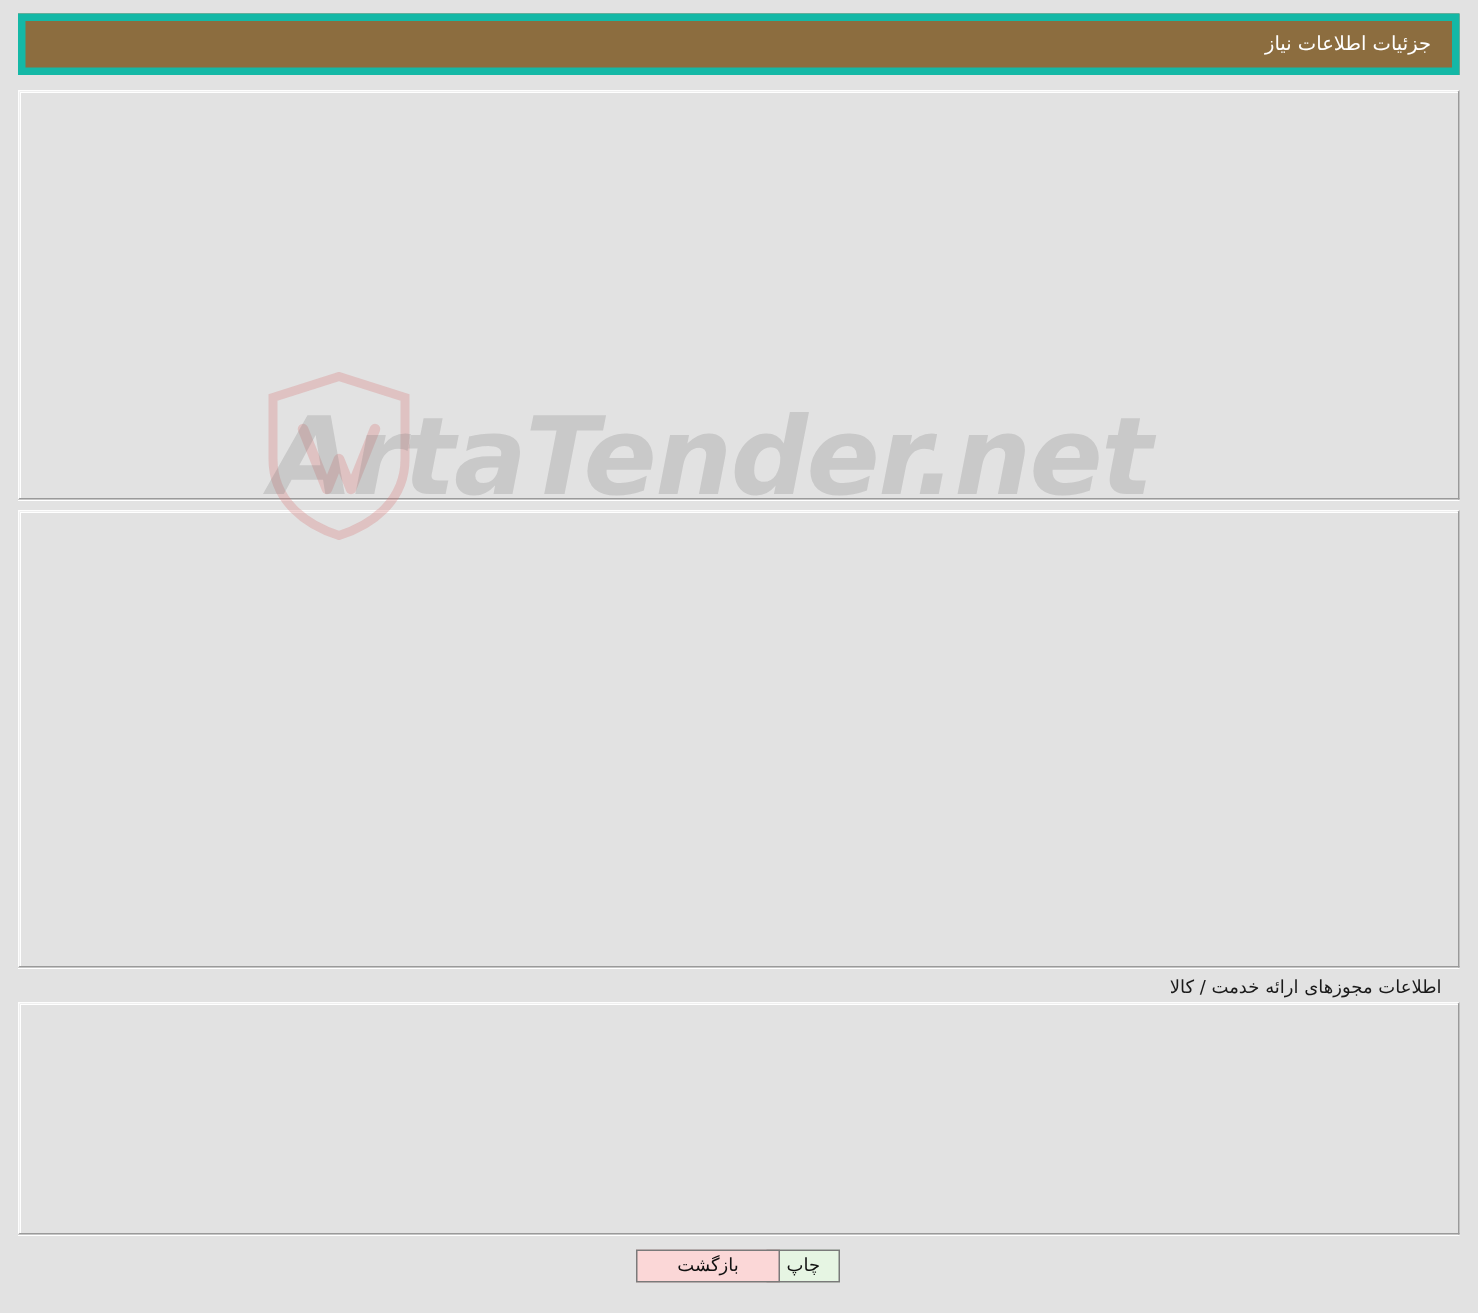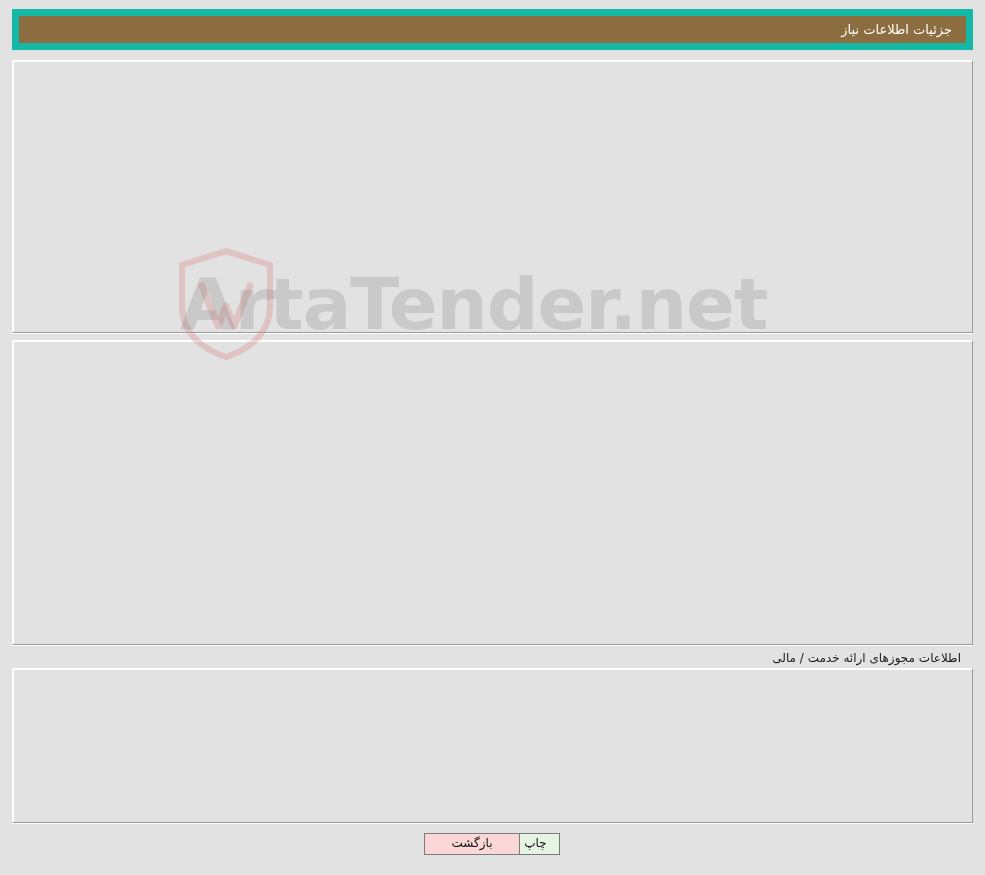--- a/index.html
+++ b/index.html
@@ -25,34 +25,35 @@
   .wm-text {
     position: absolute;
     left: 180px; top: 262px;
     font-size: 72px;
     font-weight: bold;
     letter-spacing: -1px;
     color: rgba(120,120,120,0.24);
     direction: ltr;
     white-space: nowrap;
     font-family: "DejaVu Sans", "Liberation Sans", sans-serif;
+    font-style: italic;
   }
   .wm-shield {
     position: absolute;
     left: 178px; top: 248px;
     width: 96px; height: 112px;
   }
 
   
   .titlebar {
     position: absolute;
     left: 12px; top: 9px;
     width: 961px; height: 41px;
     background: #8c6d3f;
-    border: 7px solid #14b8a6;
+    border: 5px solid #14b8a6;
     color: #fff;
     display: flex;
     align-items: center;
     justify-content: flex-start;
     padding: 8px 14px;
     font-size: 13px;
     z-index: 2;
   }
 
   
@@ -331,21 +332,21 @@
         <td>مترمربع</td>
         <td>7000</td>
         <td>1402/12/10</td>
       </tr>
     </tbody>
   </table>
 
   <div class="lbl bold" style="right:24px; top:585px;">توضیحات خریدار:</div>
   <textarea class="ta" style="right: 80px; top: 547px; width: 771px; height: 84px; text-align: right;" readonly="">ملاک انتخاب پیمانکار مهر و امضا ، تکمیل وبارگزاری  فرم استعلام پیوستی می باشد. مسئولیت اخذ تضامین لازم جهت دریافت سهمیه  قیر یارانه ای با پیمانکار می باشد.ضمنا پرداخت الباقی مبلغ قرارداد در بازه زمانی حداقل یکسال پس از ارائه صورت وضعیت قطعی می باشد.</textarea>
 
-  <div class="section-title" style="right:24px; top:651px;">اطلاعات مجوزهای ارائه خدمت / مالی</div>
+  <div class="section-title" style="right:24px; top:651px;">اطلاعات مجوزهای ارائه خدمت / کالا</div>
   <div class="panel panel3"></div>
 
   <table class="grid" id="permits-table" style="right:35px; top:732px; width:915px;">
     <thead>
       <tr>
         <th style="width:225px;">الزامی بودن ارائه مجوز</th>
         <th>اعلام وضعیت مجوز توسط تامین کننده</th>
         <th style="width:205px;">جزئیات</th>
       </tr>
     </thead>

